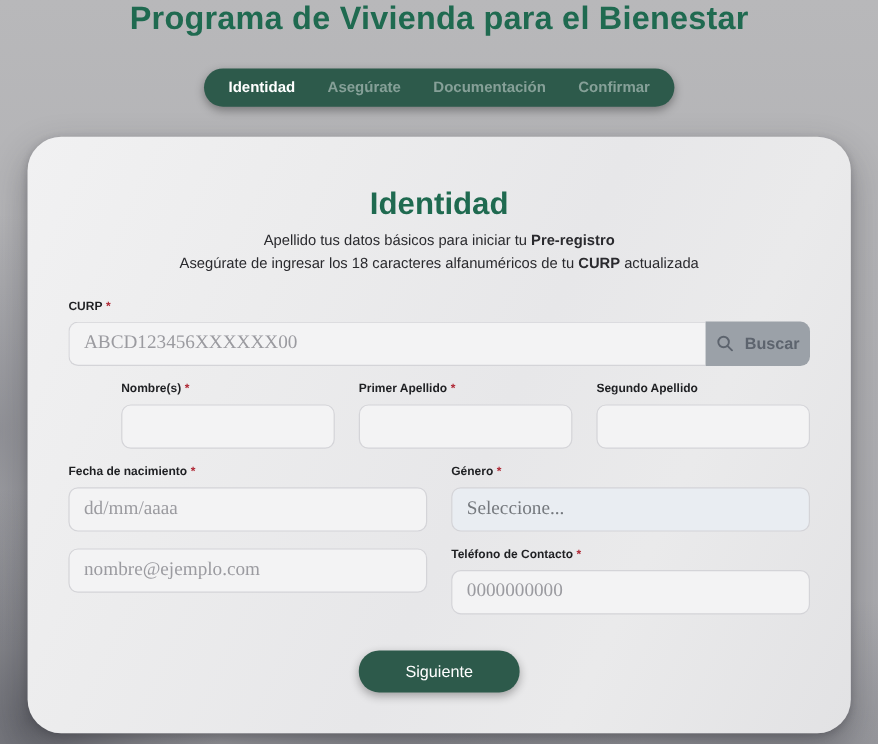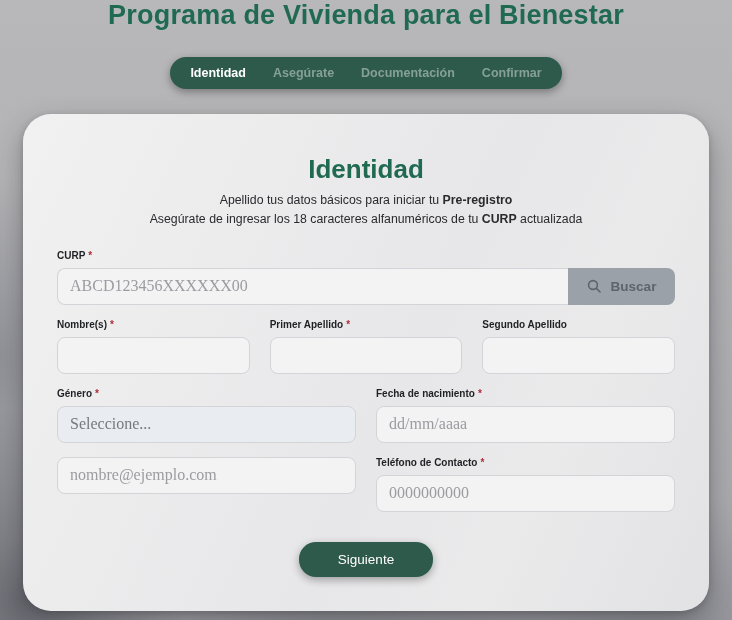--- a/index.html
+++ b/index.html
@@ -75,33 +75,33 @@
     padding:0 12px;
     font-size:16px; color:#3a3a3e;
     font-family:Liberation Serif, serif;
     outline:none;
   }
   .input::placeholder{ color:#9b9ba0; opacity:1; }
 
   .curp-group{ display:flex; height:37px; }
   .curp-group .input{ flex:1; border-radius:8px 0 0 8px; border-right:none; }
   .btn-buscar{
-    width:107px; height:37px;
+    width:87px; height:37px;
     border:none;
     border-radius:0 8px 8px 0;
     background:#9ba1a8;
     color:#5d646e;
     font-family:inherit; font-weight:bold; font-size:13.5px;
     display:flex; align-items:center; justify-content:center; gap:10px;
     cursor:pointer;
   }
   .btn-buscar svg{ display:block; }
 
   .row{ display:grid; gap:20px; margin-top:14px; }
-  .cols3{ grid-template-columns:1fr 1fr 1fr; }
+  .cols3{ grid-template-columns:1fr 1fr 1fr;margin-left:44px; }
   .cols2{ grid-template-columns:1fr 1fr; }
 
   .select-input{
     display:flex; align-items:center;
     background:#e9edf2;
     color:#75797e;
     cursor:pointer;
   }
 
   .submit-wrap{ display:flex; justify-content:center; margin-top:30px; }
@@ -166,29 +166,29 @@
           <input class="input" type="text" style="">
         </div>
         <div>
           <div class="field-label"><span>Segundo Apellido</span></div>
           <input class="input" type="text" style="">
         </div>
       </div>
 
       <div class="row cols2">
         <div>
+          <div class="field-label"><span>Fecha de nacimiento</span><span class="req">*</span></div>
+          <input class="input" type="text" placeholder="dd/mm/aaaa" style="">
+        </div>
+        <div>
           <div class="field-label"><span>Género</span><span class="req">*</span></div>
           <div class="input select-input" role="combobox" aria-expanded="false">
             <span>Seleccione...</span>
           </div>
         </div>
-        <div>
-          <div class="field-label"><span>Fecha de nacimiento</span><span class="req">*</span></div>
-          <input class="input" type="text" placeholder="dd/mm/aaaa" style="">
-        </div>
       </div>
 
       <div class="row cols2">
         <div>
           <input class="input" type="text" placeholder="nombre@ejemplo.com" style="">
         </div>
         <div>
           <div class="field-label"><span>Teléfono de Contacto</span><span class="req">*</span></div>
           <input class="input" type="text" placeholder="0000000000" style="">
         </div>

